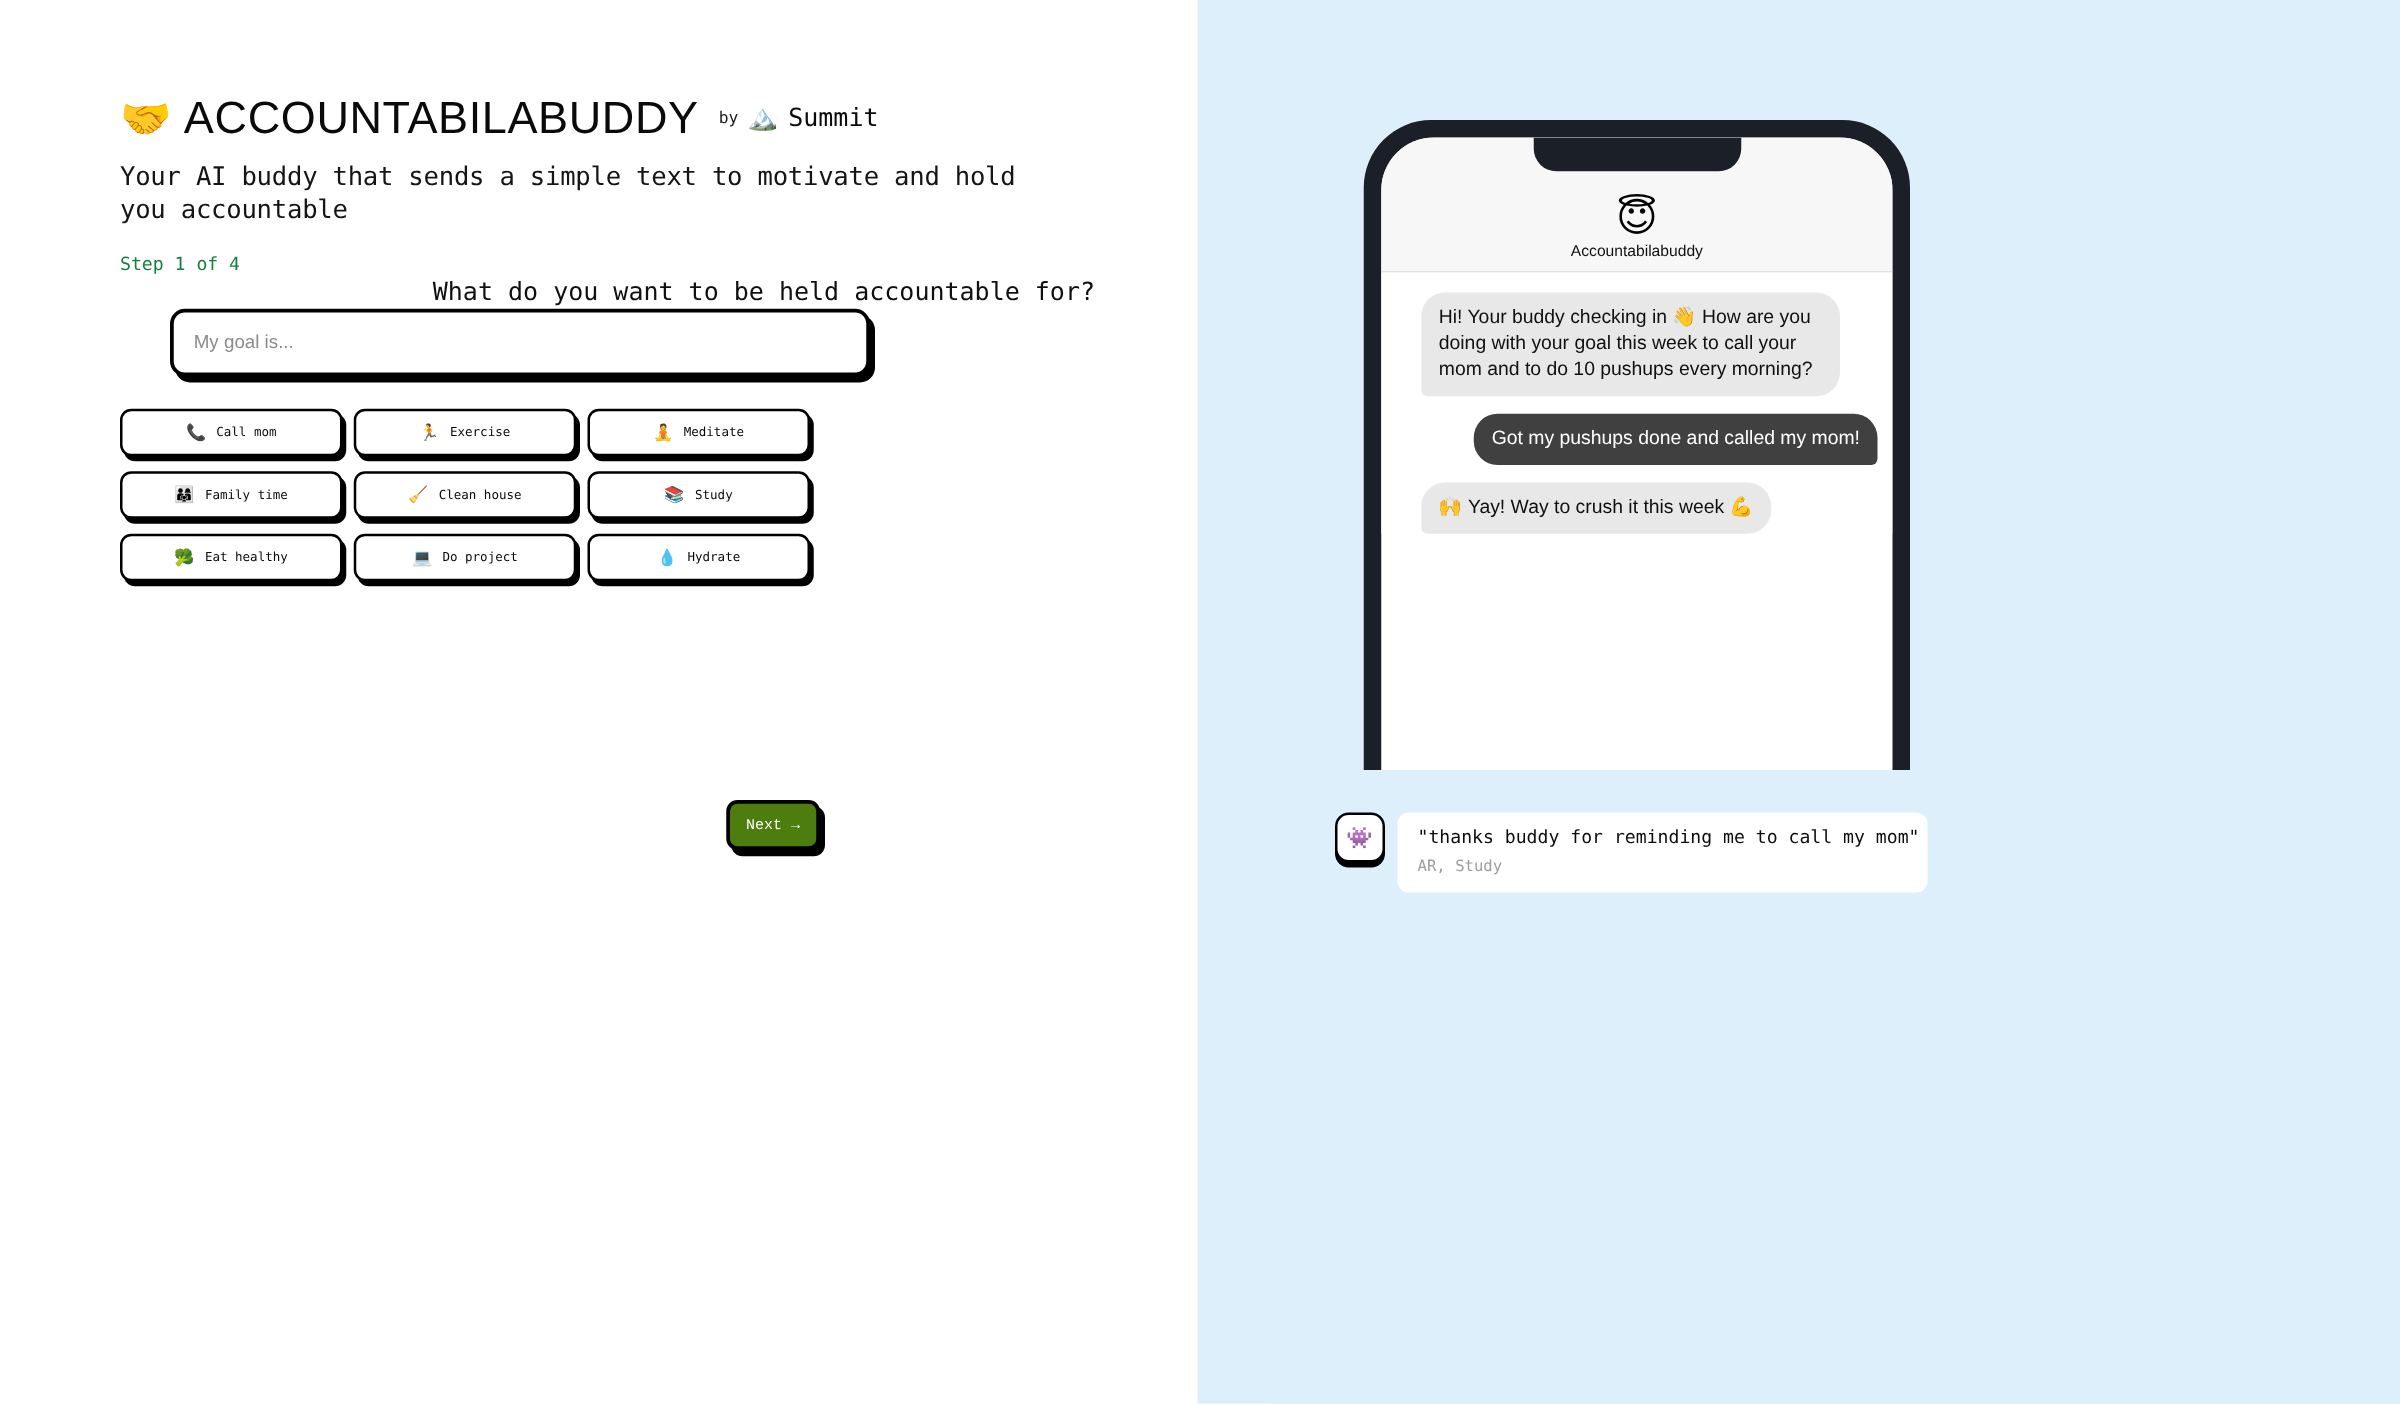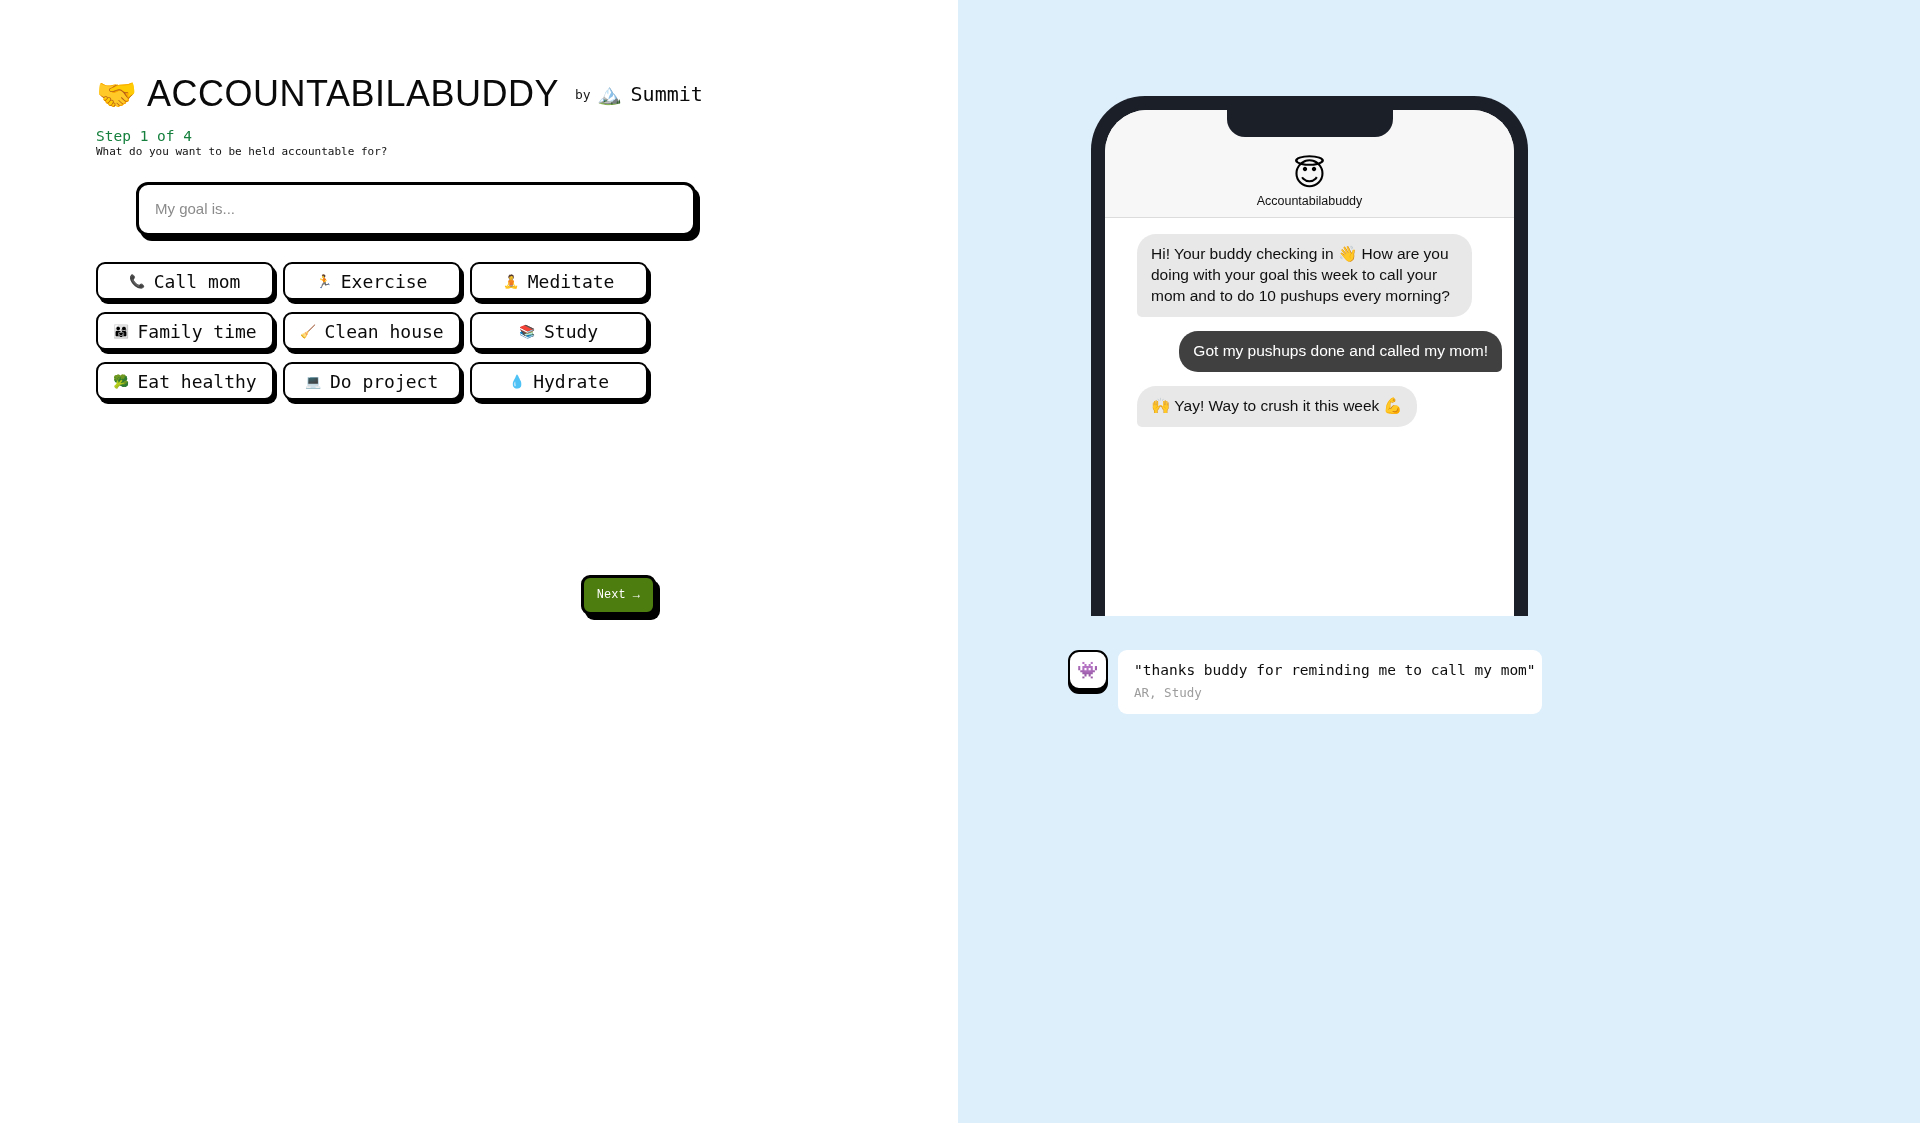--- a/index.html
+++ b/index.html
@@ -88,24 +88,25 @@
   }
 
   .step-label {
     font-size: 14.5px;
     color: #15803d;
     margin-bottom: 1px;
     font-family: "DejaVu Sans Mono", monospace;
   }
 
   .question {
-    font-size: 11px;
+    font-size: 20px;
     color: #101010;
-    margin-bottom: 24px;
-    font-family: "DejaVu Sans Mono", monospace;
+    margin-bottom: 2px;
+    font-family: "DejaVu Sans Mono", monospace;
+    text-align: right;
   }
 
   .goal-input-wrap {
     width: 560px;
     box-sizing: border-box;
   }
   .goal-input {
     width: 560px;
     height: 54px;
     box-sizing: border-box;
@@ -146,21 +147,21 @@
     gap: 8px;
     cursor: pointer;
     padding: 0 6px;
   }
   .chip-emoji {
     font-size: 13px;
     line-height: 1;
     font-family: "DejaVu Sans", sans-serif;
   }
   .chip-label {
-    font-size: 18px;
+    font-size: 10px;
     color: #0a0a0a;
     font-family: "DejaVu Sans Mono", monospace;
     white-space: nowrap;
   }
 
   .footer-row {
     width: 560px;
     margin-top: 175px;
     display: flex;
     justify-content: flex-end;
@@ -351,20 +352,21 @@
     <div class="left-inner">
 
       <div class="brand-row">
         <span class="brand-emoji">🤝</span>
         <span class="brand-title">ACCOUNTABILABUDDY</span>
         <span class="brand-by">by</span>
         <span class="brand-partner-emoji">🏔️</span>
         <span class="brand-partner">Summit</span>
       </div>
 
+      <p class="tagline">Your AI buddy that sends a simple text to motivate and hold you accountable</p>
 
       <div class="step-label">Step 1 of 4</div>
       <div class="question">What do you want to be held accountable for?</div>
 
       <div class="goal-input-wrap">
         <input class="goal-input" type="text" placeholder="My goal is..." style="">
       </div>
 
       <div class="chips-grid">
         <div class="chip">

